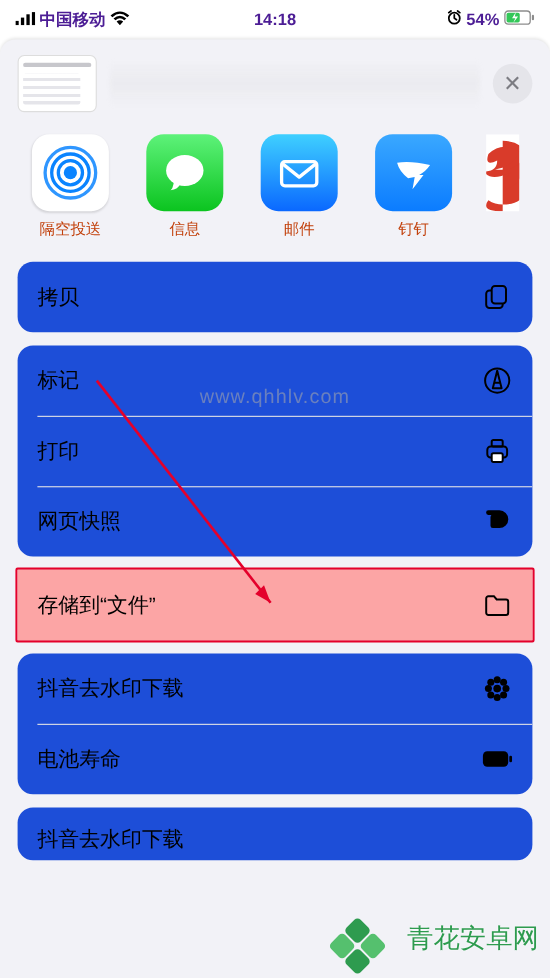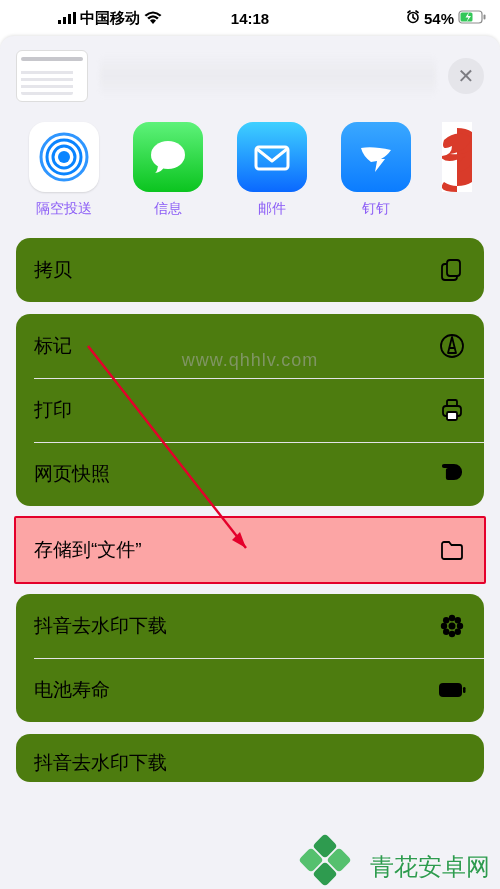--- a/index.html
+++ b/index.html
@@ -1,42 +1,42 @@
 <!DOCTYPE html>
 <html><head>
 <meta charset="utf-8">
 <style>
   * { box-sizing: border-box; margin: 0; padding: 0; }
   html, body { width: 500px; height: 889px; font-family: -apple-system, "Helvetica Neue", Arial, sans-serif; background: #fff; overflow: hidden; }
-  .status-bar { height: 36px; background: #fff; display: flex; align-items: center; justify-content: space-between; padding: 0 14px; font-size: 15px; font-weight: 600; color: #000000; margin-left: 44px; }
+  .status-bar { height: 36px; background: #fff; display: flex; align-items: center; justify-content: space-between; padding: 0 14px; font-size: 15px; font-weight: 600; color: #4c1d95; }
   .status-left, .status-right { display: flex; align-items: center; gap: 4px; }
   .status-center { position: absolute; left: 50%; transform: translateX(-50%); font-weight: 600; }
   .sheet-bg { position: absolute; top: 36px; left: 0; right: 0; bottom: 0; background: #f2f2f7; border-top-left-radius: 14px; border-top-right-radius: 14px; box-shadow: 0 -1px 3px rgba(0,0,0,.1); }
   .preview-row { display: flex; align-items: center; padding: 14px 16px 12px 16px; gap: 12px; }
   .preview-thumb { width: 72px; height: 52px; background: #fff; border-radius: 6px; border: 1px solid #ddd; position: relative; overflow: hidden; }
   .preview-thumb::before { content:""; position:absolute; top:6px; left:4px; right:4px; height:4px; background:#c7c7cc; border-radius:2px; }
   .preview-thumb::after { content:""; position:absolute; top:16px; left:4px; right:14px; bottom:6px; background: repeating-linear-gradient(0deg,#e5e5ea 0 3px,#fff 3px 7px); border-radius:2px; }
   .preview-title { flex:1; height:44px; background: linear-gradient(0deg, rgba(200,200,200,0) 0, rgba(200,200,200,.15) 50%, rgba(200,200,200,0) 100%); filter: blur(2px); border-radius:6px; }
   .close-btn { width: 36px; height: 36px; border-radius: 50%; background: #e5e5ea; display: flex; align-items: center; justify-content: center; color: #7c7c82; font-size: 20px; }
   .share-apps { display: flex; gap: 28px; padding: 8px 18px 20px 26px; overflow: hidden; }
   .app { display: flex; flex-direction: column; align-items: center; gap: 8px; width: 76px; }
   .app-icon { width: 70px; height: 70px; border-radius: 16px; display: flex; align-items: center; justify-content: center; }
-  .app-label { font-size: 14px; color: #8b5cf6; text-align: center; }
+  .app-label { font-size: 14px; color: #c2410c; text-align: center; }
   .app-partial { width: 30px; overflow:hidden; }
   .app-partial .app-icon { width: 70px; height:70px; border-radius:16px; background:#fff; display:flex; align-items:center; justify-content:center; }
-  .list-group { margin: 0 16px 12px 16px; background: #4d7c0f; border-radius: 14px; overflow: hidden; }
+  .list-group { margin: 0 16px 12px 16px; background: #1d4ed8; border-radius: 14px; overflow: hidden; }
   .list-row { display: flex; align-items: center; justify-content: space-between; padding: 0 18px; height: 64px; font-size: 19px; color: #000; position: relative; }
   .list-row + .list-row::before { content:""; position: absolute; top:0; left:18px; right:0; height:1px; background: #e3e3e6; }
   .row-icon { width: 28px; height: 28px; display:flex; align-items:center; justify-content:center; color:#000; }
   .highlight-box { border: 2.5px solid #e4002b; margin: -2px 14px 10px 14px; border-radius: 2px; }
   .highlight-box .list-row { background:#fca5a5; }
   .cutoff-group .list-row { height: 48px; align-items: flex-start; padding-top: 16px; flex-direction: column; }
   .arrow-svg { position: absolute; top: 338px; left: 80px; width: 260px; height: 250px; pointer-events: none; }
   .watermark1 { position:absolute; left:50%; top:350px; transform:translateX(-50%); font-size:18px; color: rgba(170,170,170,0.55); letter-spacing:1px; pointer-events:none; font-weight:400; }
-  .watermark2 { position:absolute; right:10px; bottom:6px; display:flex; align-items:flex-end; gap:22px; pointer-events:none; }
+  .watermark2 { position:absolute; right:10px; bottom:6px; display:flex; align-items:flex-start; gap:22px; pointer-events:none; }
   .watermark2 .txt { font-size:24px; color:#2e9b4f; font-weight:500; text-shadow:0 0 2px #fff; }
   .wm-logo { width:46px; height:46px; position:relative; }
   .petal { position:absolute; width:18px; height:18px; background:#3cb250; border-radius:4px; transform-origin:center; }
 </style>
 </head>
 <body>
 
 <div class="status-bar">
   <div class="status-left">
     <span>

